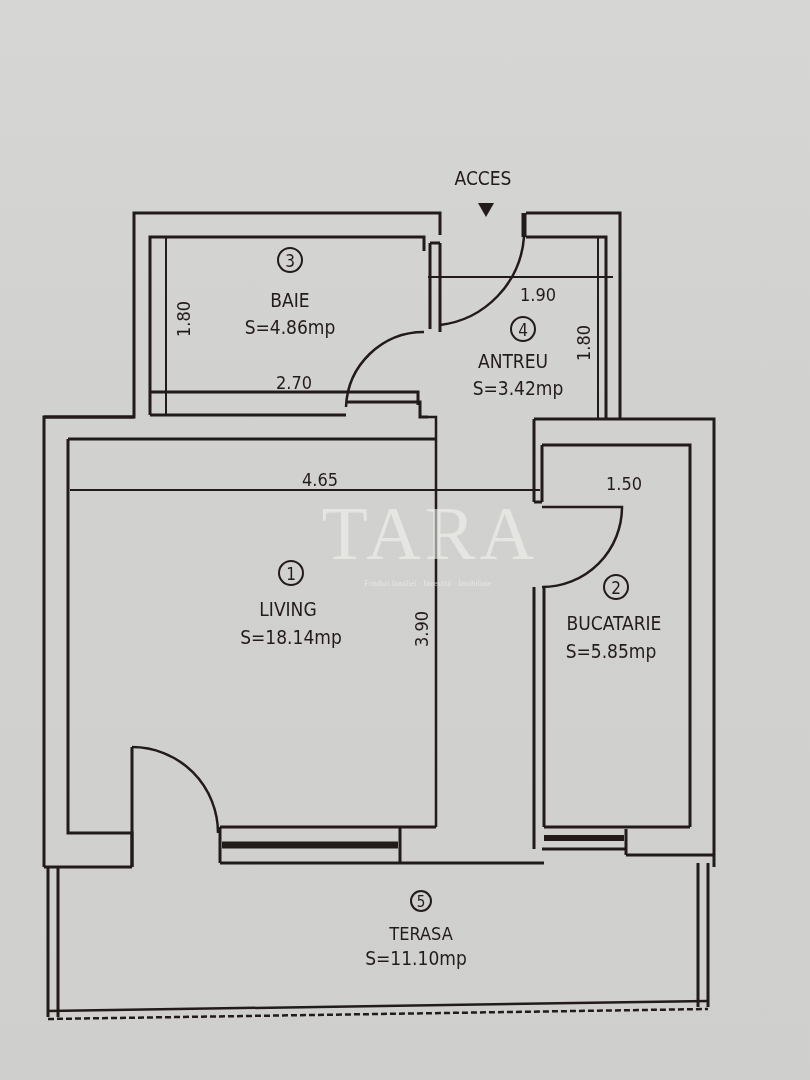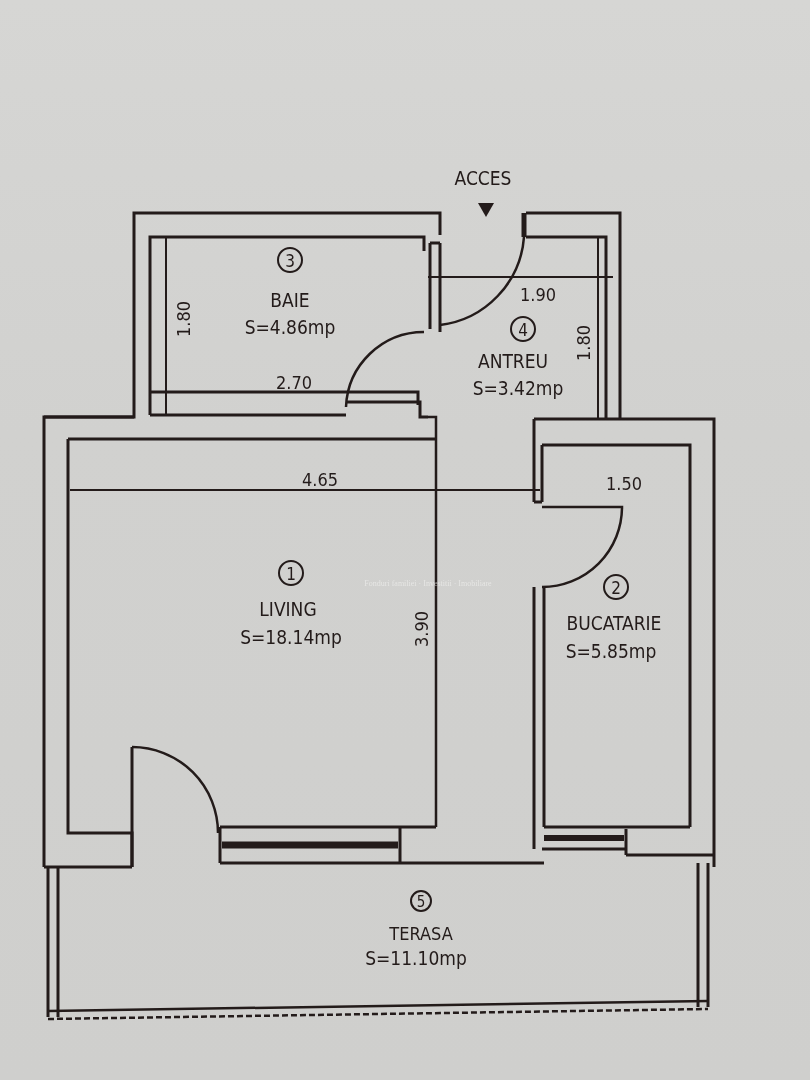--- a/index.html
+++ b/index.html
@@ -135,14 +135,15 @@
     <text class="lbl" x="616" y="483" font-size="18" text-anchor="middle">1.50</text>
     <text class="lbl" x="608" y="587" font-size="17" text-anchor="middle">2</text>
     <text class="lbl" x="606" y="623" font-size="19" text-anchor="middle">BUCATARIE</text>
     <text class="lbl" x="603" y="651" font-size="19" text-anchor="middle">S=5.85mp</text>
 
     <text class="lbl" x="413" y="900" font-size="15" text-anchor="middle">5</text>
     <text class="lbl" x="413" y="933" font-size="18" text-anchor="middle">TERASA</text>
     <text class="lbl" x="408" y="958" font-size="19" text-anchor="middle">S=11.10mp</text>
   </svg>
 
+  <div class="watermark">TARA</div>
   <div class="watermark-sub">Fonduri familiei · Investitii · Imobiliare</div>
 </div>
 
 </body></html>

